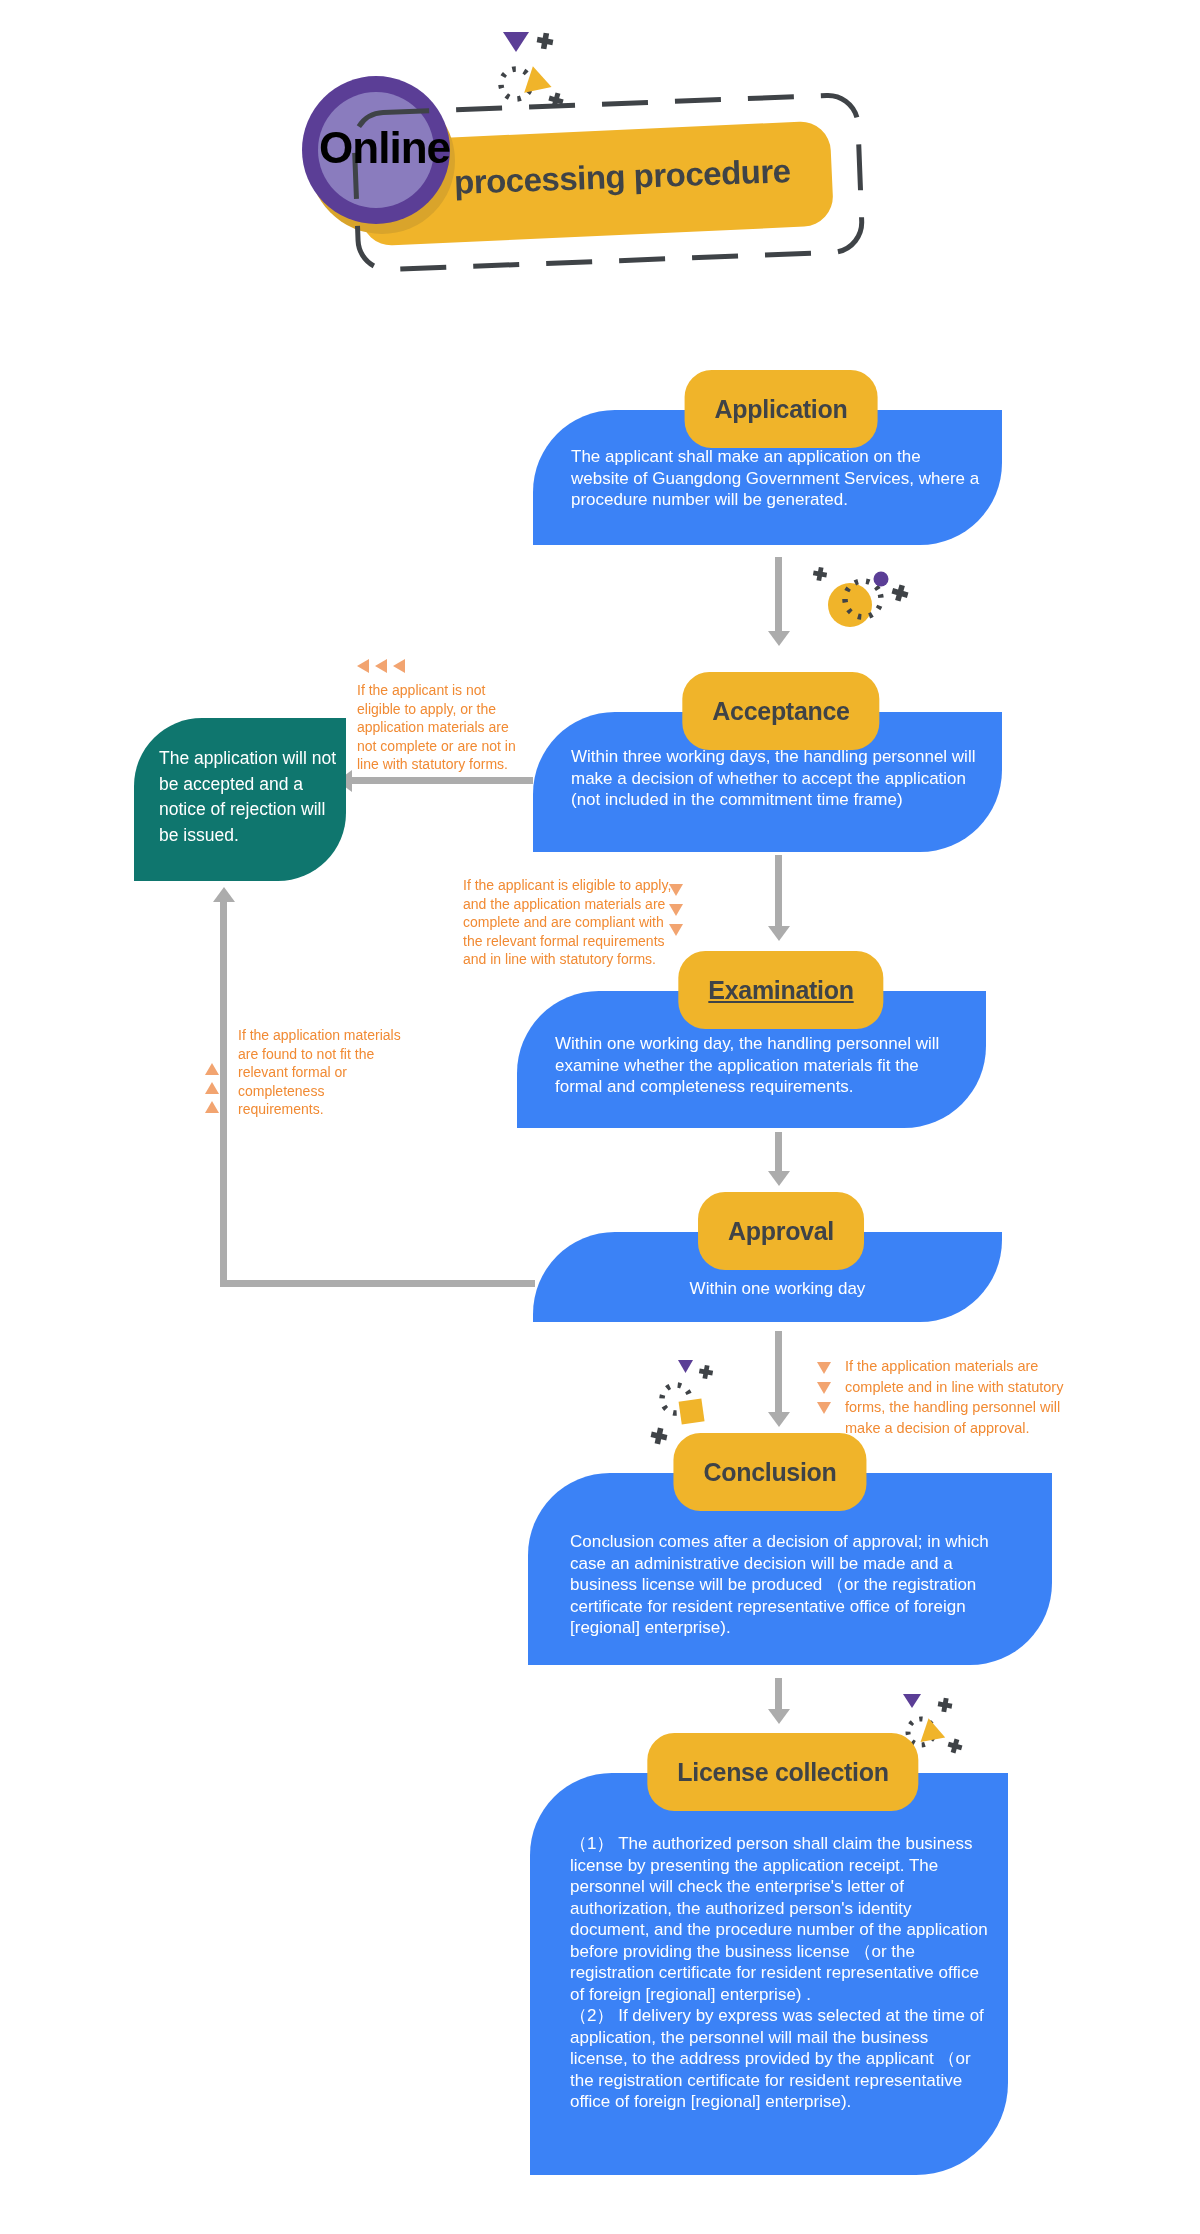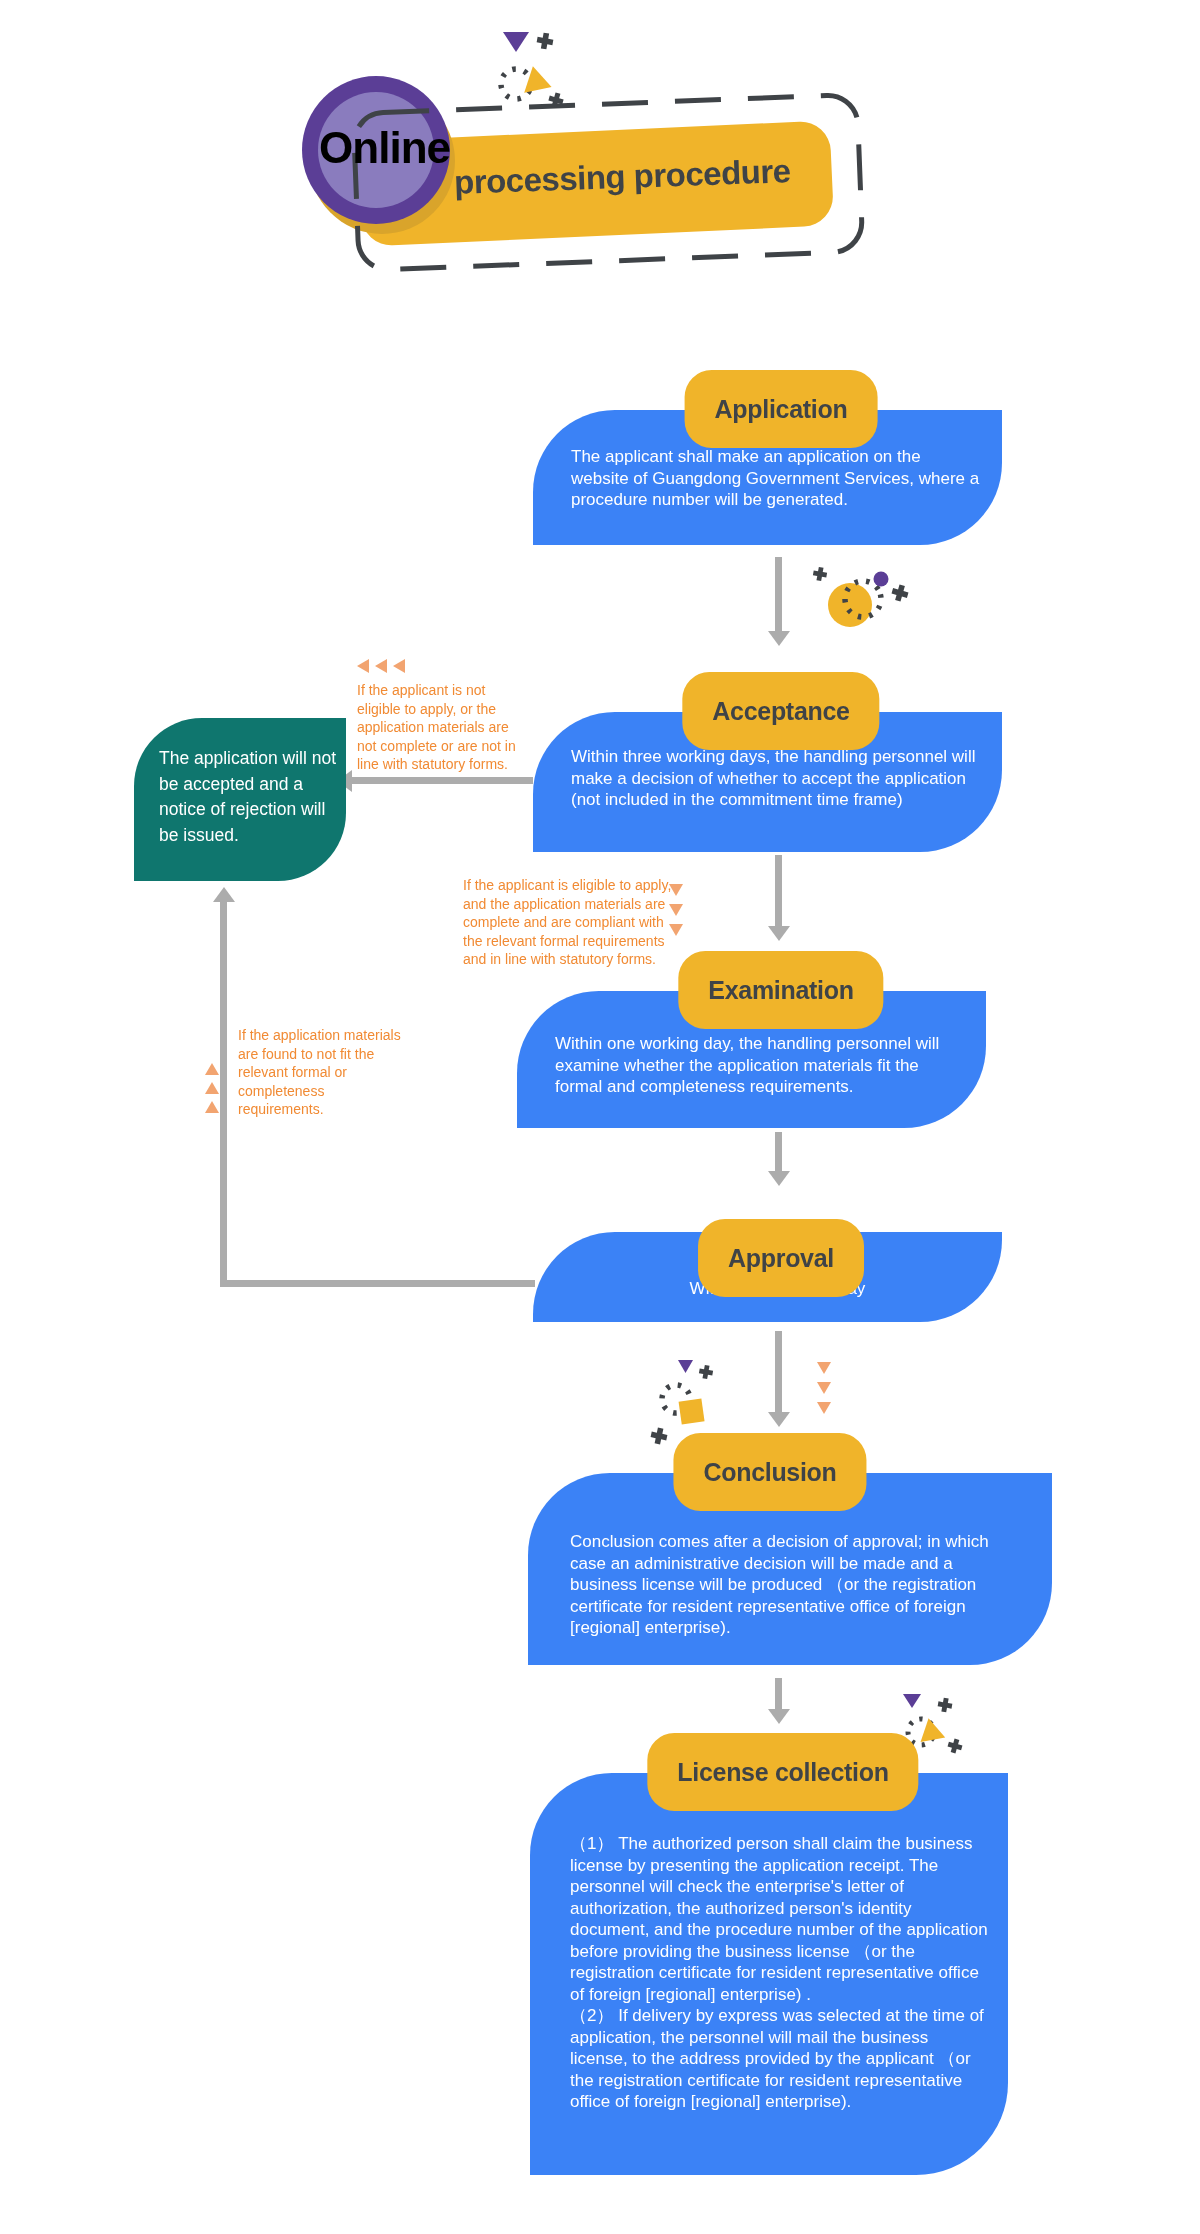--- a/index.html
+++ b/index.html
@@ -115,54 +115,55 @@
     <span class="tri tri-down"></span>
     <span class="tri tri-down"></span>
     <span class="tri tri-down"></span>
   </div>
 
   <div class="varrow down" style="left:775px; top:855px; height:71px;"></div>
 
   <div class="step-box" style="left:517px; top:991px; width:469px; height:137px; padding:42px 16px 0 38px;">
     <p>Within one working day, the handling personnel will examine whether the application materials fit the formal and completeness requirements.</p>
   </div>
-  <div class="pill" style="left:781px; top:951px;">Examination</div>
+  <div class="pill" style="left:781px; top:951px;text-decoration:underline;">Examination</div>
 
   <div class="tri-col" style="left:205px; top:1063px; gap:7px;">
     <span class="tri tri-up"></span>
     <span class="tri tri-up"></span>
     <span class="tri tri-up"></span>
   </div>
   <div class="note" style="left:238px; top:1026px; width:175px;">If the application materials are found to not fit the relevant formal or completeness requirements.</div>
 
   <div class="varrow up" style="left:220px; top:902px; height:385px;"></div>
   <div class="hline" style="left:220px; top:1280px; width:315px;"></div>
 
   <div class="varrow down" style="left:775px; top:1132px; height:39px;"></div>
 
   <div class="step-box center" style="left:533px; top:1232px; width:469px; height:90px; padding:46px 30px 0 50px;">
     <p>Within one working day</p>
   </div>
-  <div class="pill" style="left:781px; top:1192px;margin-top:27px;">Approval</div>
+  <div class="pill" style="left:781px; top:1192px;">Approval</div>
 
   <div class="varrow down" style="left:775px; top:1331px; height:81px;"></div>
 
   <svg class="abs" style="left:645px; top:1352px; z-index:2;" width="72" height="96" viewBox="0 0 72 96">
     <polygon points="33,8 48,8 40.5,21" fill="#5B3E96"></polygon>
     <path transform="translate(61 20) rotate(10) scale(0.85)" fill="#3F4347" d="M-2.8,-8h5.6v5.2h5.2v5.6h-5.2v5.2h-5.6v-5.2h-5.2v-5.6h5.2z"></path>
     <circle cx="31" cy="47" r="14" fill="none" stroke="#3F4347" stroke-width="5.5" stroke-dasharray="3.5 8" transform="rotate(40 31 47)"></circle>
     <rect x="35" y="48" width="23" height="23" fill="#F0B42A" transform="rotate(-8 46 59)"></rect>
     <path transform="translate(14 84) rotate(12)" fill="#3F4347" d="M-2.8,-8h5.6v5.2h5.2v5.6h-5.2v5.2h-5.6v-5.2h-5.2v-5.6h5.2z"></path>
   </svg>
 
   <div class="tri-col" style="left:817px; top:1362px;">
     <span class="tri tri-down"></span>
     <span class="tri tri-down"></span>
     <span class="tri tri-down"></span>
   </div>
+  <div class="note big" style="left:845px; top:1356px; width:224px;">If the application materials are complete and in line with statutory forms, the handling personnel will make a decision of approval.</div>
 
   <div class="step-box" style="left:528px; top:1473px; width:524px; height:192px; padding:58px 40px 0 42px;">
     <p>Conclusion comes after a decision of approval; in which case an administrative decision will be made and a business license will be produced （or the registration certificate for resident representative office of foreign [regional] enterprise).</p>
   </div>
   <div class="pill" style="left:770px; top:1433px;">Conclusion</div>
 
   <div class="varrow down" style="left:775px; top:1678px; height:31px;"></div>
 
   <svg class="abs" style="left:893px; top:1688px; z-index:6;" width="78" height="74" viewBox="0 0 78 74">
     <polygon points="10,6 28,6 19,20" fill="#5B3E96"></polygon>

